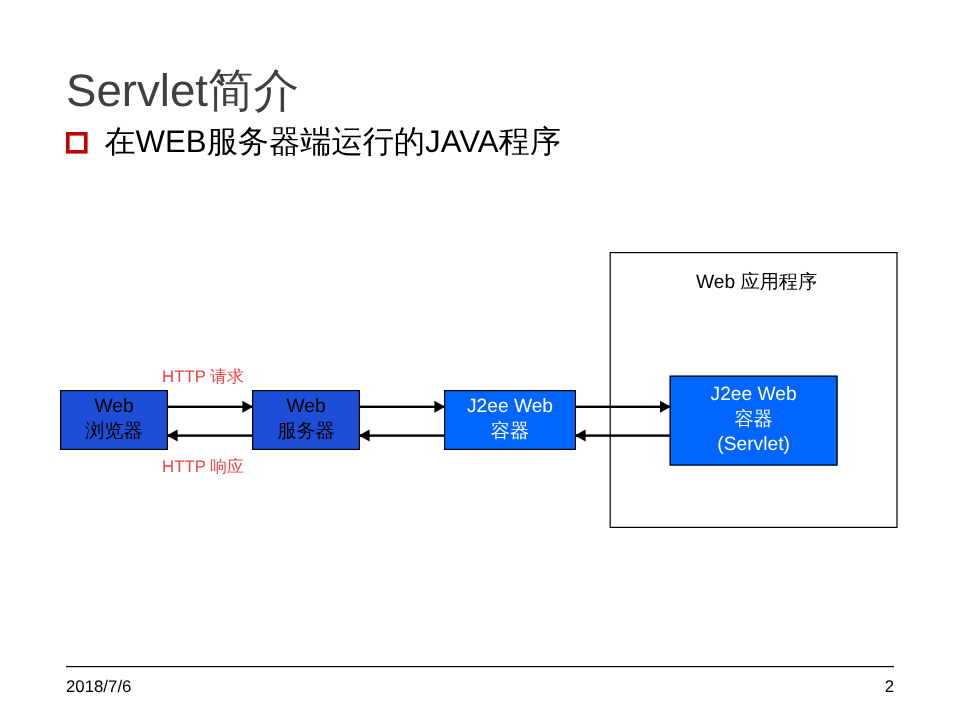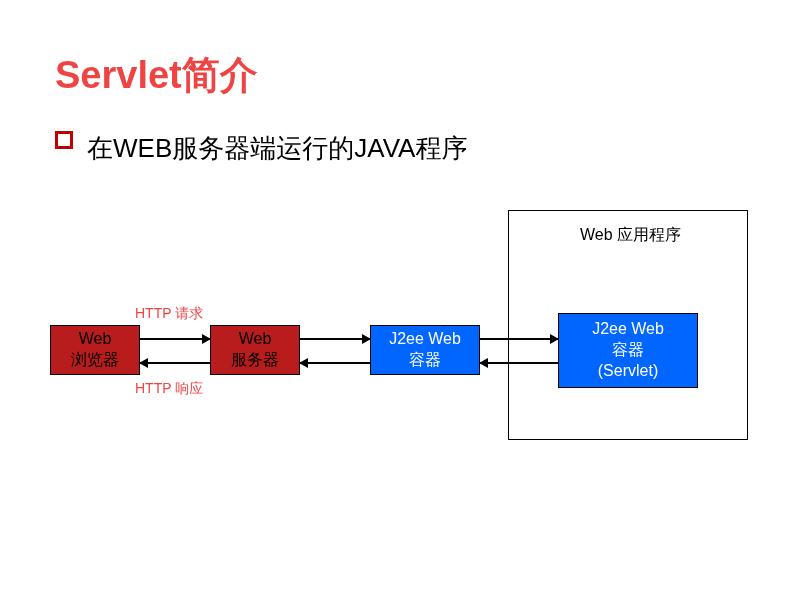--- a/index.html
+++ b/index.html
@@ -11,31 +11,30 @@
       position: relative;
       overflow: hidden;
     }
     .slide {
       padding: 50px 55px 30px 55px;
       height: 100%;
       position: relative;
     }
     .title {
       font-size: 38px;
-      font-weight: bold;
-      color: #ef4444;
-      margin-bottom: 30px;
+      font-weight: normal;
+      color: #404040;
     }
     .bullet-list {
       list-style: none;
       margin-bottom: 20px;
     }
     .bullet-item {
       display: flex;
-      align-items: flex-start;
+      align-items: center;
       margin-bottom: 8px;
     }
     .bullet-box {
       width: 18px;
       height: 18px;
       border: 3px solid #c00000;
       margin-right: 14px;
       flex-shrink: 0;
     }
     .bullet-text {
@@ -53,21 +52,21 @@
       position: absolute;
       border: 1.5px solid #000;
       text-align: center;
       display: flex;
       flex-direction: column;
       justify-content: center;
       align-items: center;
       font-size: 16px;
       line-height: 1.3;
     }
-    .box-white { background: #b91c1c; color: #000; }
+    .box-white { background: #1d4ed8; color: #000; }
     .box-blue { background: #0066ff; color: #fff; }
     .container-box {
       position: absolute;
       border: 1.5px solid #000;
       background: #fff;
     }
     .container-label {
       position: absolute;
       font-size: 16px;
       color: #000;
@@ -163,13 +162,20 @@
     <div class="arrow arrow-left" style="left:250px; top:152px; width:70px;"></div>
 
     <div class="arrow" style="left:430px; top:128px; width:78px;"></div>
     <div class="arrow arrow-left" style="left:430px; top:152px; width:78px;"></div>
 
     <div class="label-blue" style="left:85px; top:95px;">HTTP 请求</div>
     <div class="label-blue" style="left:85px; top:170px;">HTTP 响应</div>
 
   </div>
 
+  <div class="footer">
+    <div class="footer-line"></div>
+    <div class="footer-row">
+      <span>2018/7/6</span>
+      <span>2</span>
+    </div>
+  </div>
 </div>
 
 </body></html>

